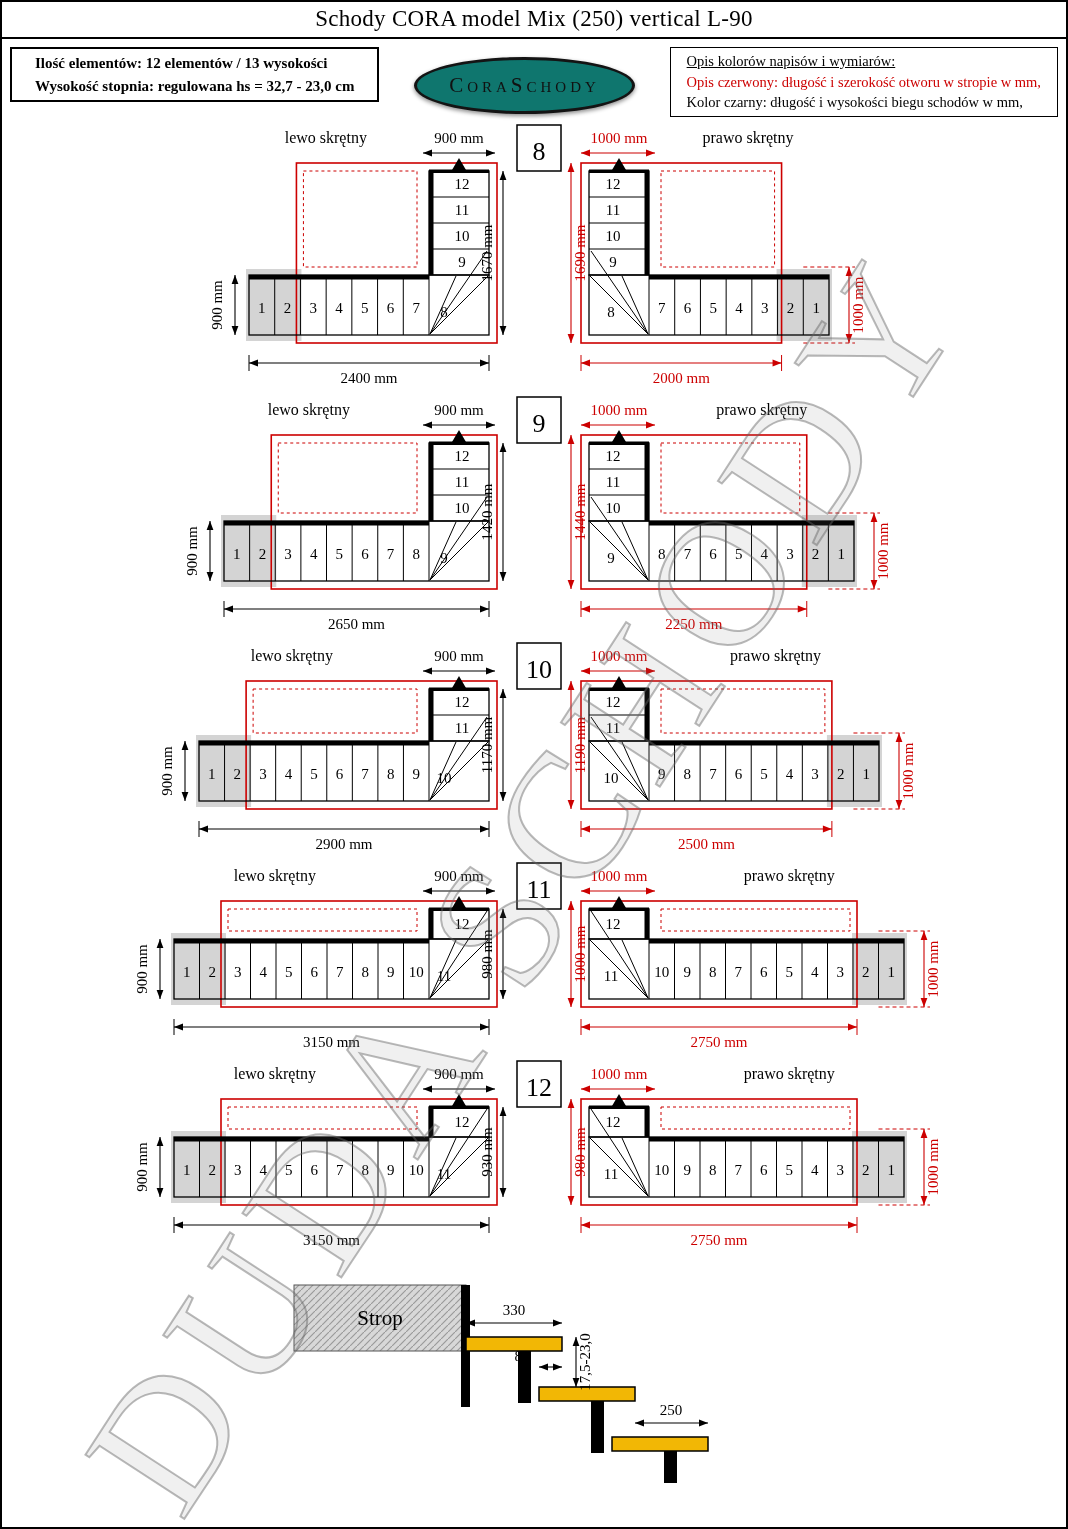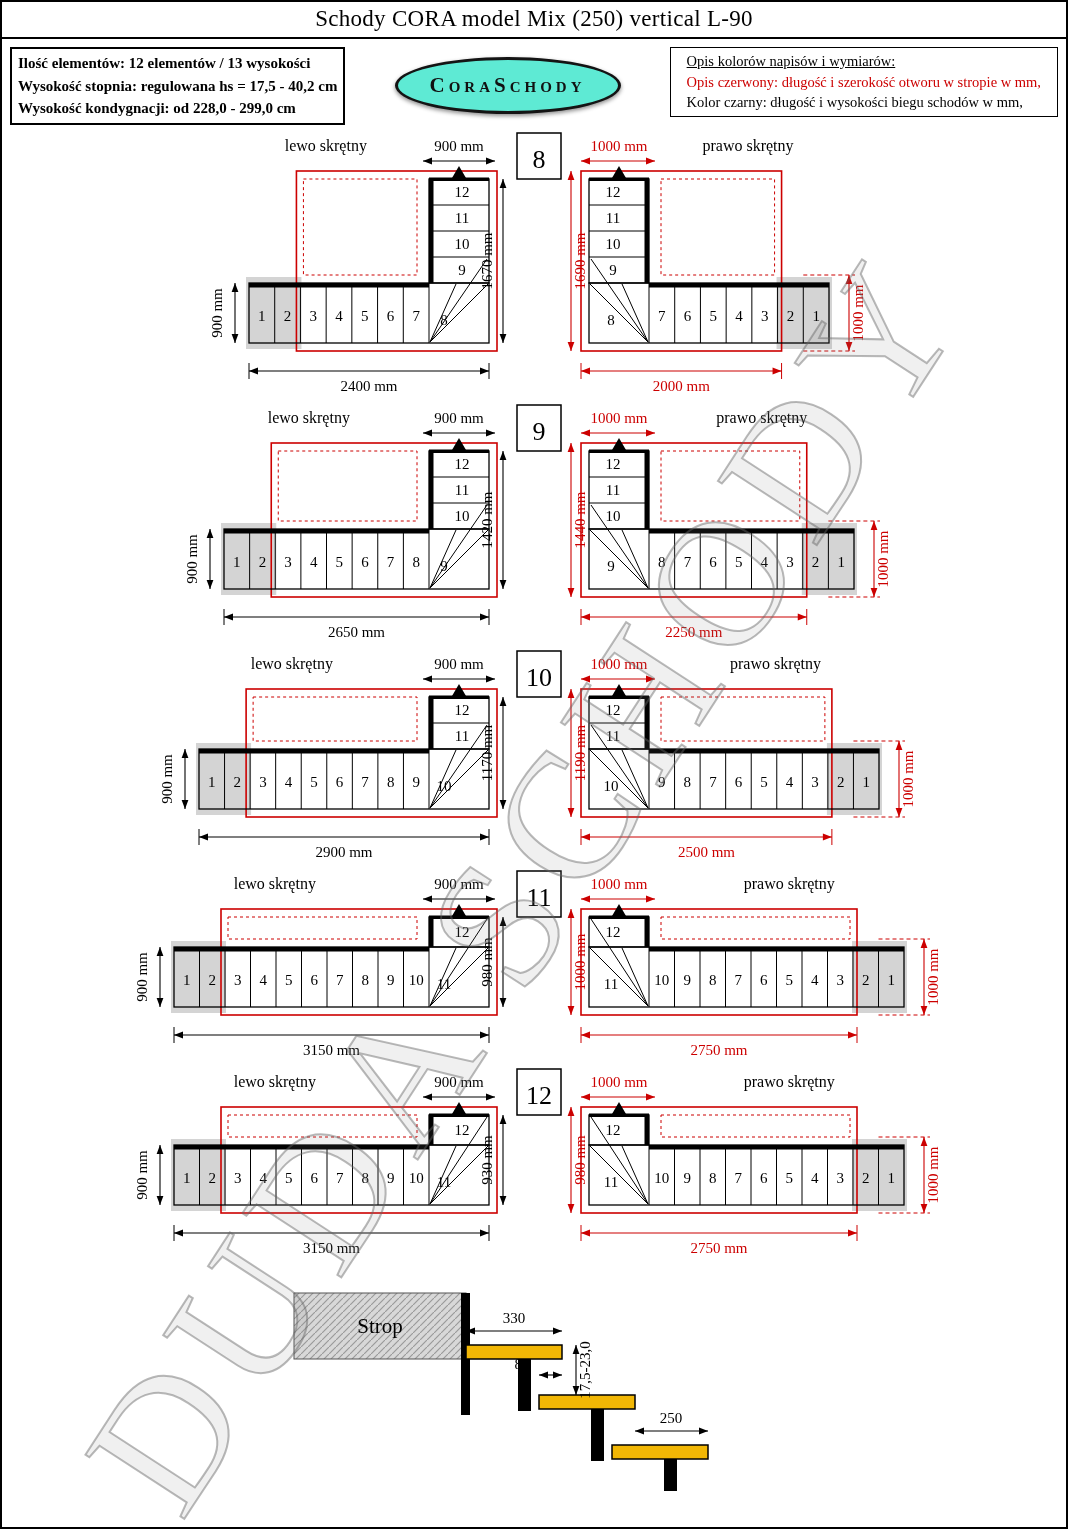--- a/index.html
+++ b/index.html
@@ -1,45 +1,44 @@
 <!DOCTYPE html>
 <html><head>
 <meta charset="utf-8">
 <style>
   *{box-sizing:border-box;margin:0;padding:0}
   html,body{background:#fff}
   body{font-family:"Liberation Serif",serif;color:#000}
   .page{width:1068px;height:1529px;background:#fff;border:2px solid #000;position:relative;overflow:hidden;margin:0 auto}
   .title{text-align:center;font-size:23px;padding:4px 0 5px;border-bottom:2px solid #000;letter-spacing:.3px}
   .header{display:flex;align-items:flex-start;padding:8px 8px 2px;gap:10px}
-  .info-box{border:2px solid #000;padding:3px 6px;font-weight:bold;font-size:15px;line-height:1.5;white-space:nowrap}
+  .info-box{border:2px solid #000;padding:3px 23px;font-weight:bold;font-size:15px;line-height:1.5;white-space:nowrap}
   .logo-wrap{flex:1;display:flex;justify-content:center;padding-top:10px}
-  .logo{border:3px solid #141414;border-radius:50%;padding:13px 32px;background:#5eead4;font-variant:small-caps;font-weight:bold;font-size:21px;letter-spacing:4px;color:#111;box-shadow:0 2px 4px rgba(0,0,0,.45)}
+  .logo{border:3px solid #141414;border-radius:50%;padding:13px 32px;background:#0f766e;font-variant:small-caps;font-weight:normal;font-size:21px;letter-spacing:4px;color:#111;box-shadow:0 2px 4px rgba(0,0,0,.45)}
   .legend{border:1.5px solid #000;padding:3px 16px;font-size:14.5px;line-height:1.42;white-space:nowrap}
   .legend .hd{text-decoration:underline}
   .legend .red{color:#cc0000}
   #diagrams{position:relative;z-index:1}
   #diagrams svg{display:block;margin:4px auto 0}
   #detail svg{display:block;margin:2px auto 0}
   .watermark{position:absolute;left:42px;top:1432px;transform:rotate(-57deg);transform-origin:0 0;
     font-size:180px;letter-spacing:14px;white-space:nowrap;z-index:2;pointer-events:none;
     color:rgba(130,130,130,0.12);-webkit-text-stroke:2px rgba(100,100,100,0.45)}
 </style>
 </head>
 <body>
 
 <div class="page">
 
   <div class="title">Schody CORA model Mix (250) vertical L-90</div>
 
   <div class="header">
     <div class="info-box">
       <div>Ilość elementów: 12 elementów / 13 wysokości</div>
-      <div>Wysokość stopnia: regulowana  hs = 17,5 - 40,2 cm</div>
-      <div>Wysokość kondygnacji: od 228,0 - 299,0 cm</div>
+      <div>Wysokość stopnia: regulowana  hs = 32,7 - 23,0 cm</div>
     </div>
     <div class="logo-wrap">
       <div class="logo">CoraSchody</div>
     </div>
     <div class="legend">
       <div class="hd">Opis kolorów napisów i wymiarów:</div>
       <div class="red">Opis czerwony: długość i szerokość otworu w stropie w mm,</div>
       <div>Kolor czarny: długość i wysokości biegu schodów w mm,</div>
     </div>
   </div>

